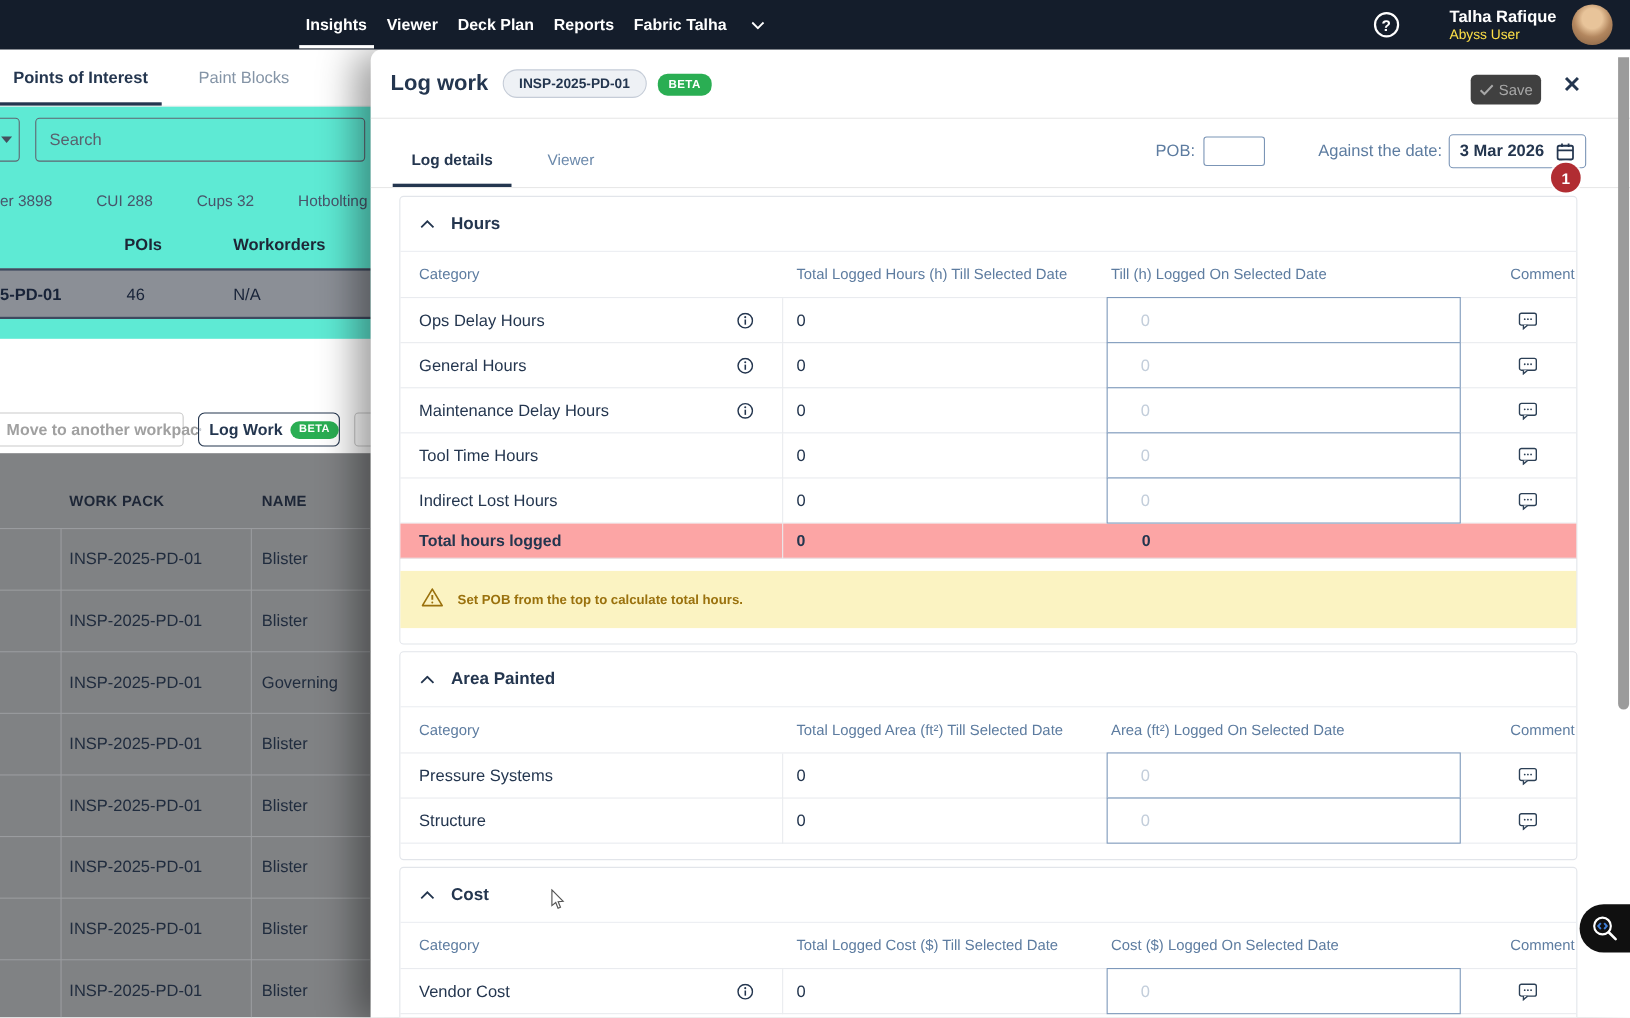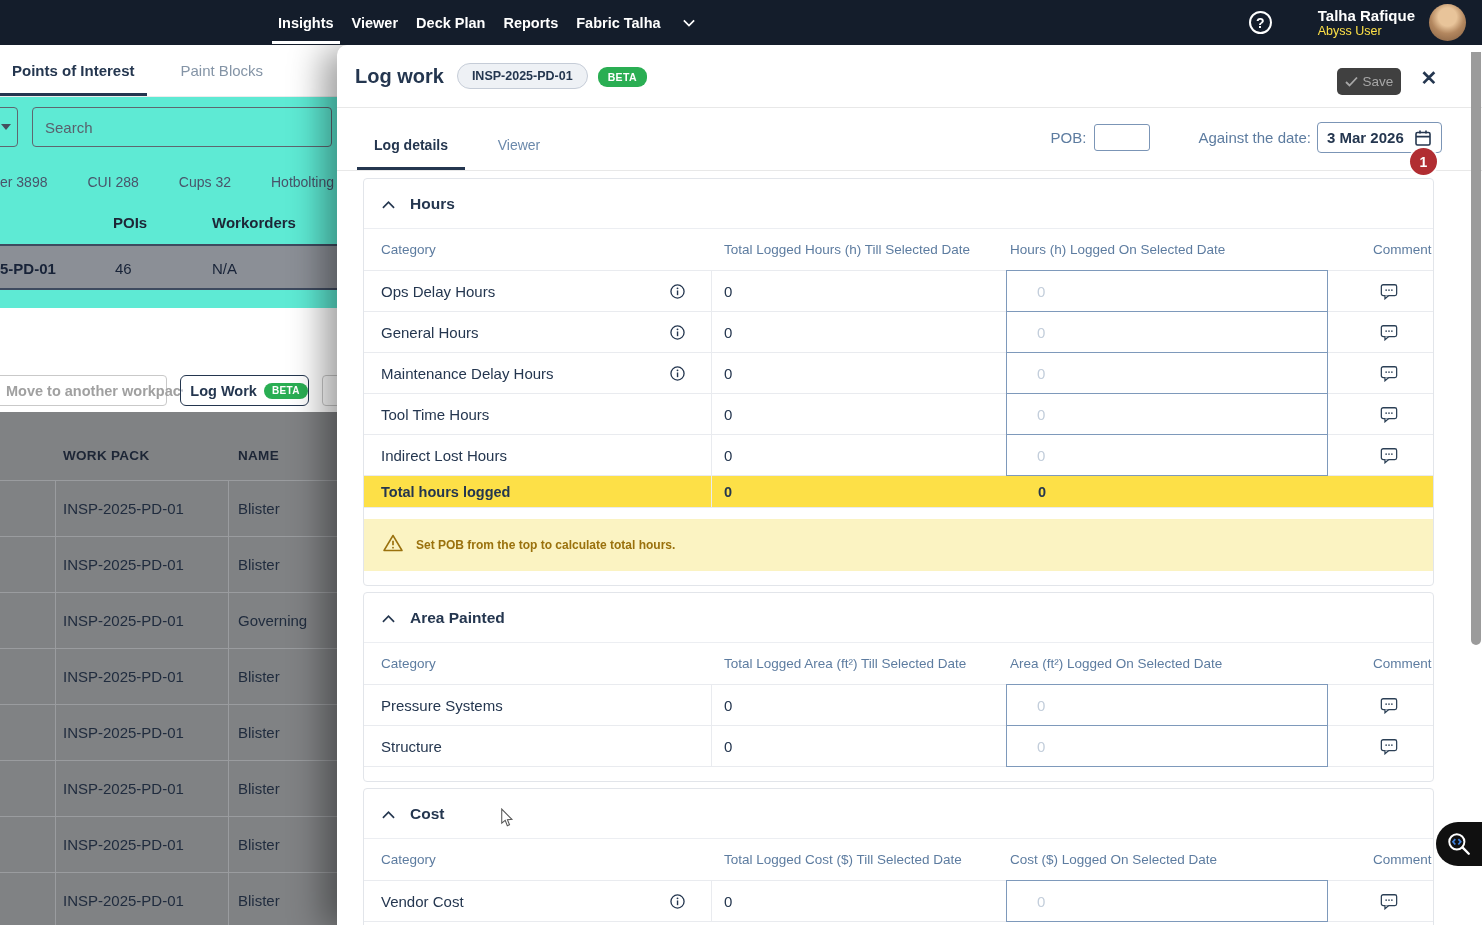--- a/index.html
+++ b/index.html
@@ -135,21 +135,21 @@
   .cell-cat { display:flex; align-items:center; justify-content:space-between; height:41px;
               padding:0 24px 0 17px; border-right:1px solid #e9ebef; }
   .cell-total { padding-left:12px; }
   .cell-input { position:relative; height:41px; }
   .num-input { position:absolute; left:0; top:-1px; width:322px; height:42px; border:1px solid #7e99bb;
                background:#fff; padding-left:30px; font-size:15px; color:#24364f;
                font-family:"Liberation Sans",sans-serif; border-radius:0; }
   .num-input::placeholder { color:#c3cedb; }
   .cell-comment { display:flex; justify-content:center; }
   .icon-btn { background:none; border:none; cursor:pointer; display:flex; align-items:center; padding:2px; }
-  .total-row { height:32px; background:#fde047; font-weight:700; font-size:14.5px; color:#24364f;
+  .total-row { height:32px; background:#fca5a5; font-weight:700; font-size:14.5px; color:#24364f;
                border-bottom:1px solid #e9ebef; }
   .total-row .cell-cat { border-right:1px solid #e9ebef; height:32px; font-size:14.5px; }
   .total-row .c3 { padding-left:32px; }
   .warn { margin-top:11px; height:52px; background:#fbf3c2; display:flex; align-items:center;
           gap:13px; padding-left:19px; }
   .warn-text { color:#9a710d; font-size:12px; font-weight:600; }
   .card-pad { height:14px; }
 
   
   .scroll-thumb { position:absolute; right:1px; top:52px; width:10px; height:593px; background:#9b9b9b;
@@ -333,21 +333,21 @@
         <section class="card">
           <div class="card-head">
             <span><svg width="13" height="8" viewBox="0 0 14 8" fill="none" stroke="#24364f" stroke-width="1.8">
                 <polyline points="1,7 7,1 13,7"></polyline>
               </svg></span>
             <span class="card-title">Hours</span>
           </div>
           <div class="tgrid thead">
             <span class="h1">Category</span>
             <span class="h2">Total Logged Hours (h) Till Selected Date</span>
-            <span class="h3">Hours (h) Logged On Selected Date</span>
+            <span class="h3">Till (h) Logged On Selected Date</span>
             <span class="h4">Comment</span>
           </div>
           <div class="tgrid trow">
             <div class="cell-cat">
               <span>Ops Delay Hours</span>
               <span class="icon-btn">
                 <svg width="15" height="15" viewBox="0 0 16 16" fill="none">
                   <circle cx="8" cy="8" r="7" stroke="#24364f" stroke-width="1.4"></circle>
                   <rect x="7.3" y="6.9" width="1.5" height="5" fill="#24364f"></rect>
                   <circle cx="8" cy="4.6" r="1" fill="#24364f"></circle>

